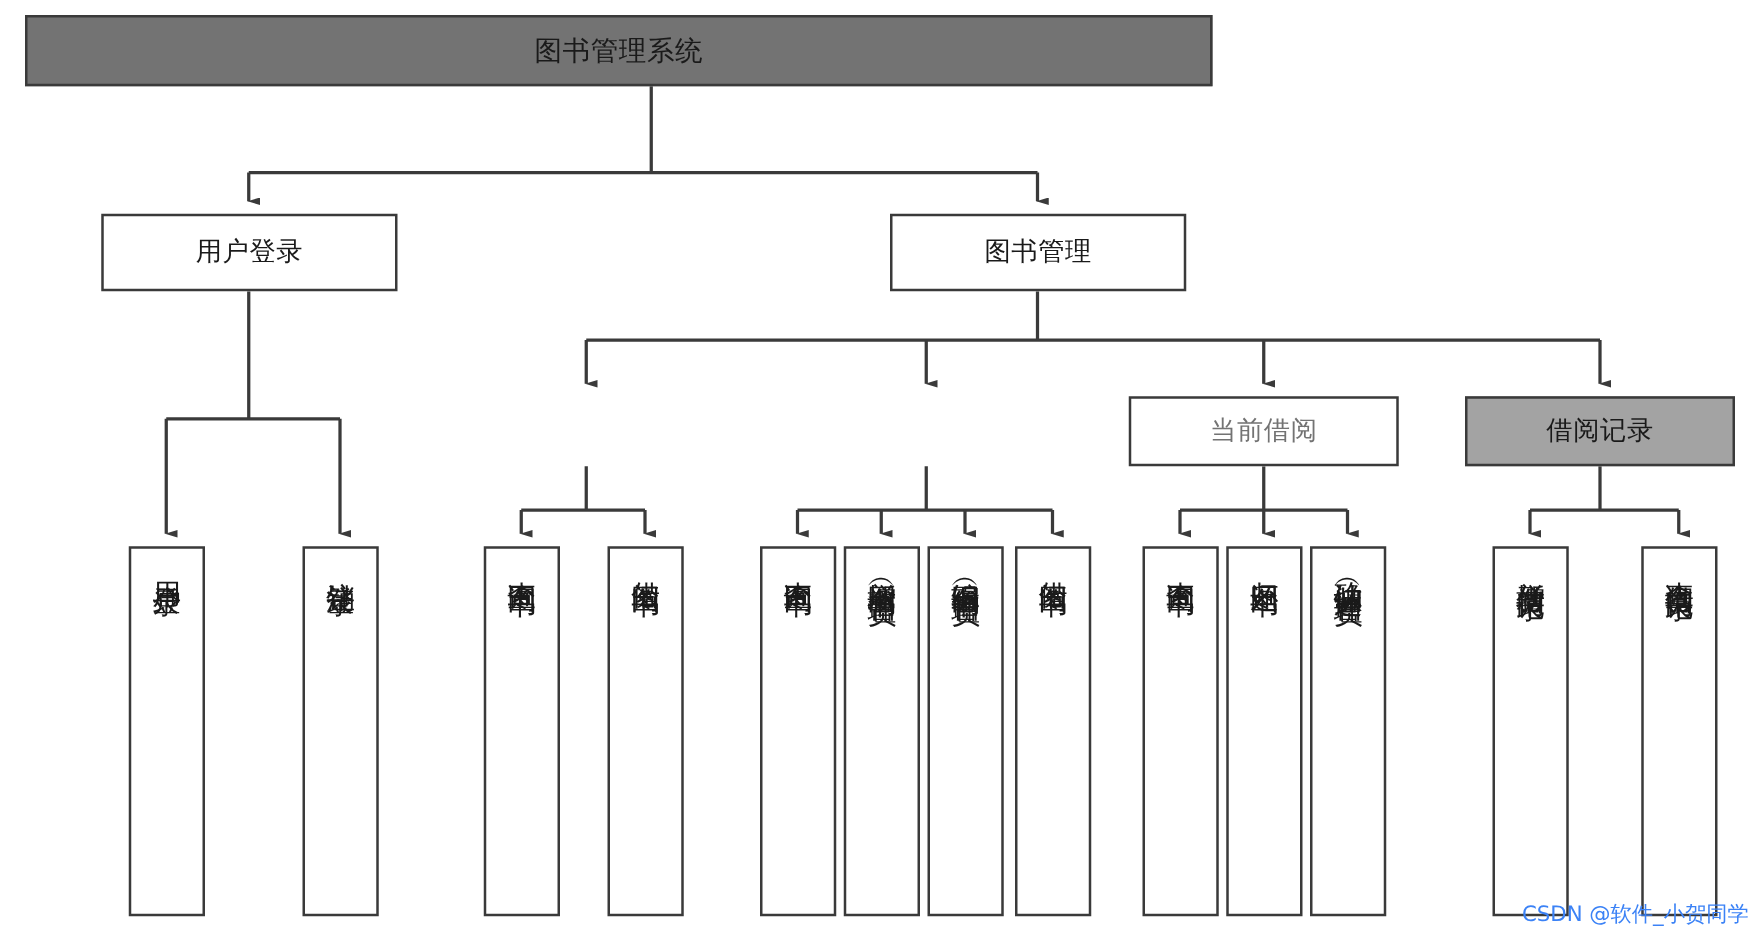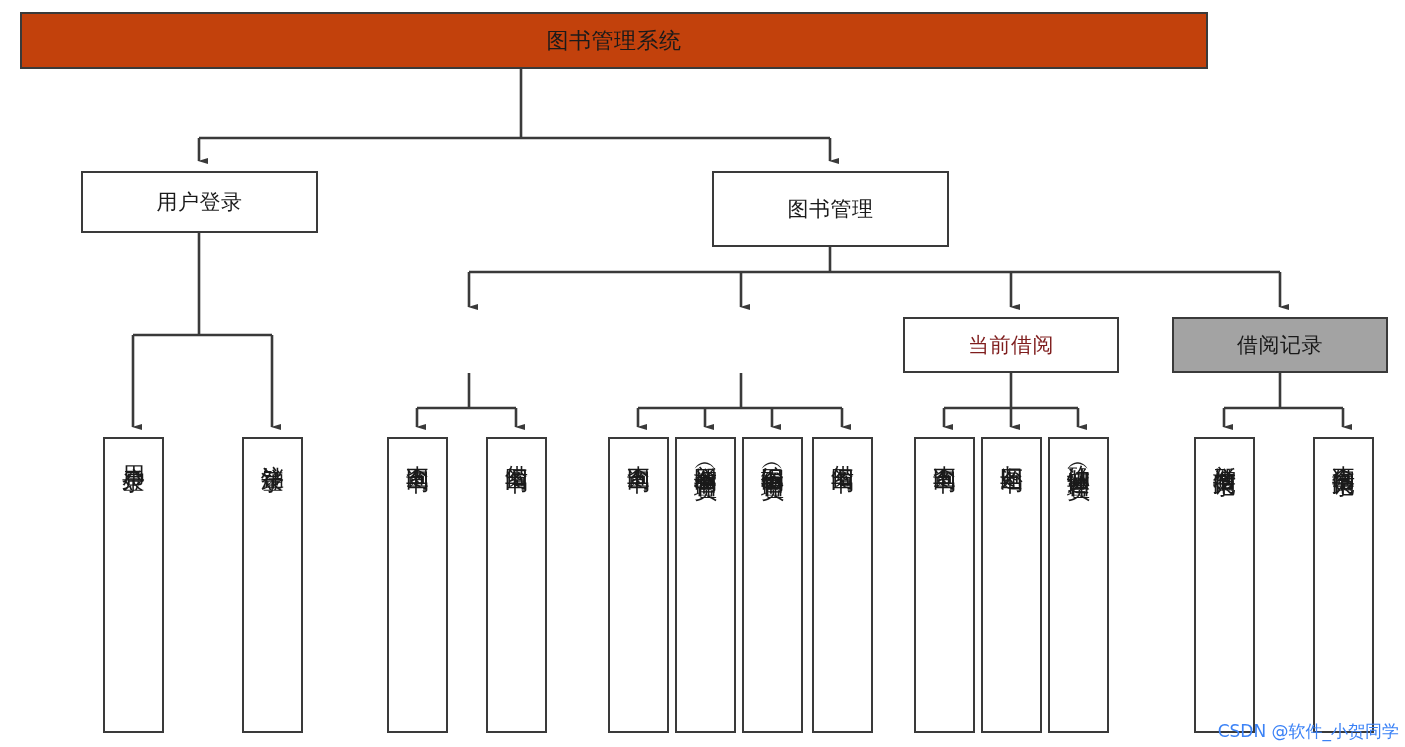--- a/index.html
+++ b/index.html
@@ -119,32 +119,32 @@
       <path d="M1011,408 L1011,427" marker-end="url(#arrowhead)"></path>
       <path d="M1078,408 L1078,427" marker-end="url(#arrowhead)"></path>
 
       <path d="M1280,373 L1280,408"></path>
       <path d="M1224,408 L1343,408"></path>
       <path d="M1224,408 L1224,427" marker-end="url(#arrowhead)"></path>
       <path d="M1343,408 L1343,427" marker-end="url(#arrowhead)"></path>
     </g>
   </svg>
 
-  <div class="node horizontal root" style="left: 20px; top: 12px; width: 1188px; height: 57px; border-color: rgb(58, 58, 58); background: #c2410c; color: rgb(26, 26, 26);">
+  <div class="node horizontal root" style="left: 20px; top: 12px; width: 950px; height: 57px; border-color: rgb(58, 58, 58); background: #737373; color: rgb(26, 26, 26);">
     <span class="node-label">图书管理系统</span>
   </div>
 
   <div class="node horizontal" style="left: 81px; top: 171px; width: 237px; height: 62px; border-color: rgb(58, 58, 58); background: rgb(255, 255, 255); color: rgb(26, 26, 26);">
     <span class="node-label">用户登录</span>
   </div>
-  <div class="node horizontal" style="left: 712px; top: 171px; width: 237px; height: 76px; border-color: rgb(58, 58, 58); background: rgb(255, 255, 255); color: rgb(26, 26, 26);">
+  <div class="node horizontal" style="left: 712px; top: 171px; width: 237px; height: 62px; border-color: rgb(58, 58, 58); background: rgb(255, 255, 255); color: rgb(26, 26, 26);">
     <span class="node-label">图书管理</span>
   </div>
 
-  <div class="node horizontal" style="left: 903px; top: 317px; width: 216px; height: 56px; border-color: rgb(58, 58, 58); background: rgb(255, 255, 255); color: #7f1d1d;">
+  <div class="node horizontal" style="left: 903px; top: 317px; width: 216px; height: 56px; border-color: rgb(58, 58, 58); background: rgb(255, 255, 255); color: #737373;">
     <span class="node-label">当前借阅</span>
   </div>
   <div class="node horizontal" style="left: 1172px; top: 317px; width: 216px; height: 56px; border-color: rgb(58, 58, 58); background: #a3a3a3; color: rgb(26, 26, 26);">
     <span class="node-label">借阅记录</span>
   </div>
 
   <div class="node vertical" style="left: 103px; top: 437px; width: 61px; height: 296px; border-color: rgb(58, 58, 58); background: rgb(255, 255, 255); color: rgb(26, 26, 26);">
     <span class="node-label">用户登录</span>
   </div>
   <div class="node vertical" style="left: 242px; top: 437px; width: 61px; height: 296px; border-color: rgb(58, 58, 58); background: rgb(255, 255, 255); color: rgb(26, 26, 26);">

